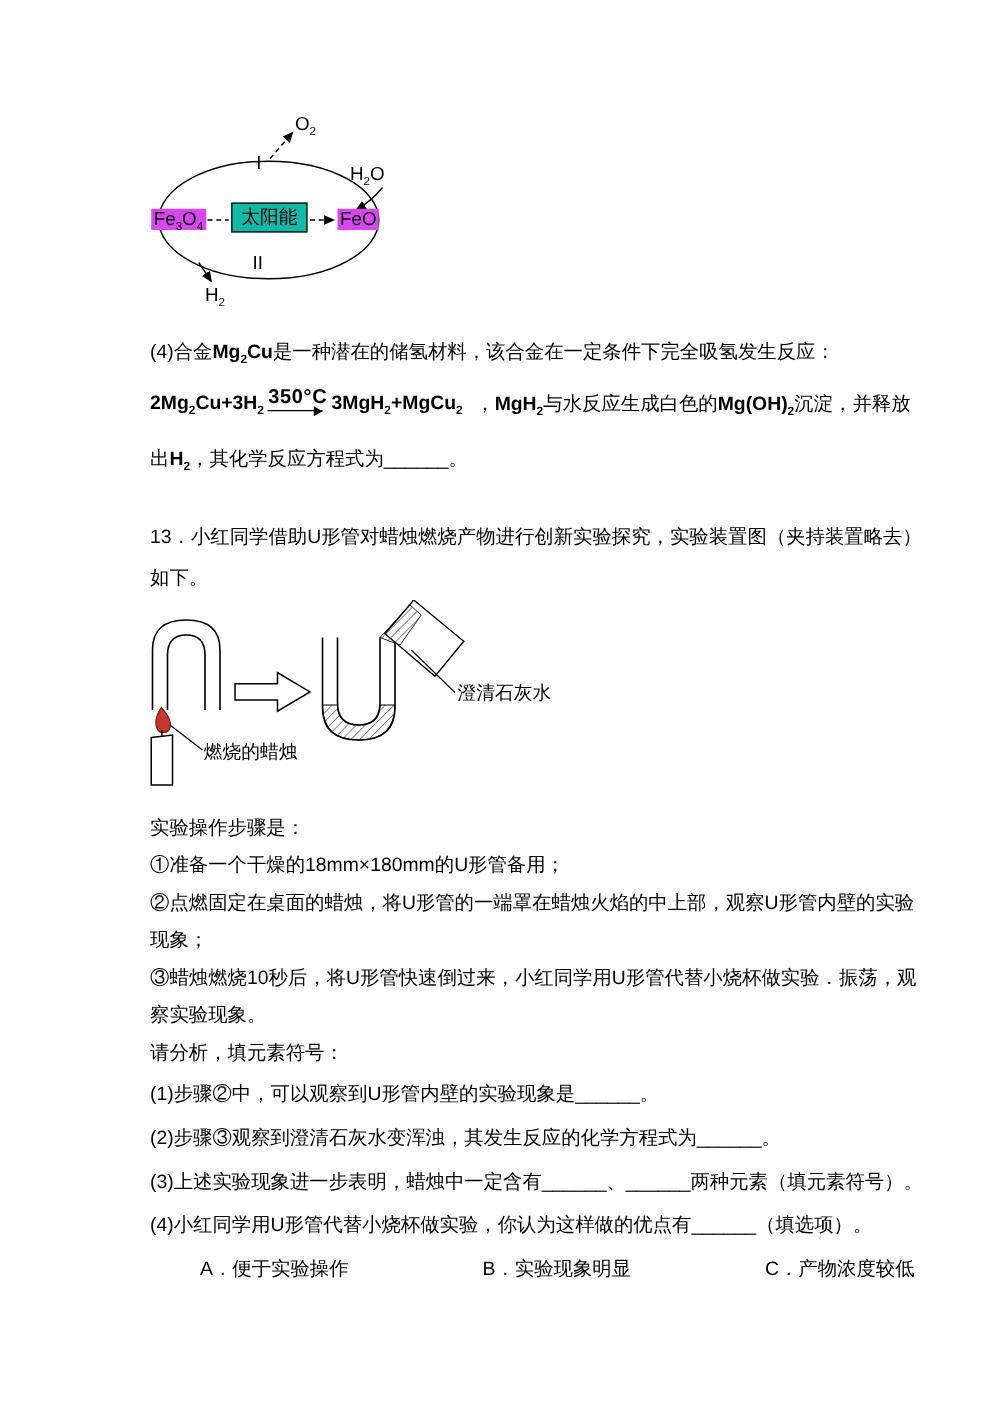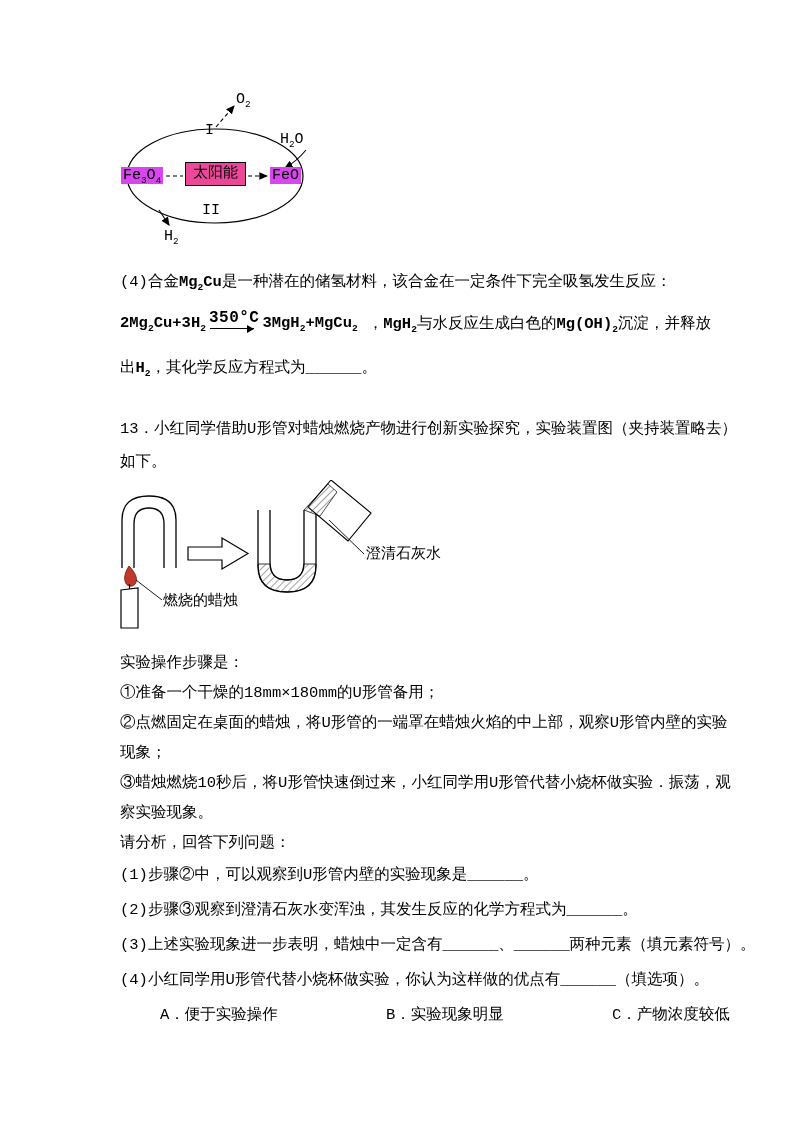--- a/index.html
+++ b/index.html
@@ -1,26 +1,26 @@
 <!DOCTYPE html>
 <html><head>
 <meta charset="utf-8">
 <style>
   * { margin:0; padding:0; box-sizing:border-box; }
   html,body { background:#ffffff; }
   .page {
     position:relative; width:794px; height:1123px; background:#fff; color:#000;
-    font-family:Liberation Mono, monospace; font-size:15.5px; overflow:hidden;
+    font-family:Liberation Sans, sans-serif; font-size:15.5px; overflow:hidden;
   }
   sub { font-size:62%; line-height:0; }
   b { font-weight:700; }
   .diagram { position:absolute; }
   .lbl { position:absolute; font-size:15px; line-height:1.15; white-space:nowrap; }
   .bgwhite { background:#d946ef; padding:0 2px; }
-  .boxed { border:1.3px solid #000; padding:2px 7px 3px; background:#ec4899; }
+  .boxed { border:1.3px solid #000; padding:2px 7px 3px; background:#14b8a6; }
   .blockA { position:absolute; left:120px; top:266px; width:620px; }
   .tline { line-height:32px; white-space:nowrap; }
   .eq-line { display:flex; align-items:center; height:50px; white-space:nowrap;gap:10px; }
   .chem-eq { font-weight:700; display:inline-flex; align-items:center; }
   .rxn-arrow { display:inline-flex; flex-direction:column; align-items:center; margin:0 3px; }
   .cond { font-size:16px; font-weight:700; line-height:12px; letter-spacing:.5px; }
   .arr { position:relative; width:48px; height:10px; display:inline-block; }
   .arr::before { content:""; position:absolute; left:0; right:4px; top:4px; border-top:1.5px solid #000; }
   .arr::after { content:""; position:absolute; right:0; top:1px; width:0; height:0;
                 border:4px solid transparent; border-left:7px solid #000; }
@@ -115,21 +115,21 @@
     <span class="lbl" style="left:47px; top:113px;">燃烧的蜡烛</span>
   </div>
 
   <div class="steps">
     <p>实验操作步骤是：</p>
     <p>①准备一个干燥的18mm×180mm的U形管备用；</p>
     <p>②点燃固定在桌面的蜡烛，将U形管的一端罩在蜡烛火焰的中上部，观察U形管内壁的实验</p>
     <p>现象；</p>
     <p>③蜡烛燃烧10秒后，将U形管快速倒过来，小红同学用U形管代替小烧杯做实验．振荡，观</p>
     <p>察实验现象。</p>
-    <p>请分析，回答下列问题：</p>
+    <p>请分析，填元素符号：</p>
     <p class="q">(1)步骤②中，可以观察到U形管内壁的实验现象是______。</p>
     <p class="q">(2)步骤③观察到澄清石灰水变浑浊，其发生反应的化学方程式为______。</p>
     <p class="q">(3)上述实验现象进一步表明，蜡烛中一定含有______、______两种元素（填元素符号）。</p>
     <p class="q">(4)小红同学用U形管代替小烧杯做实验，你认为这样做的优点有______（填选项）。</p>
     <p class="q options">
       <span>A．便于实验操作</span>
       <span>B．实验现象明显</span>
       <span>C．产物浓度较低</span>
     </p>
   </div>

